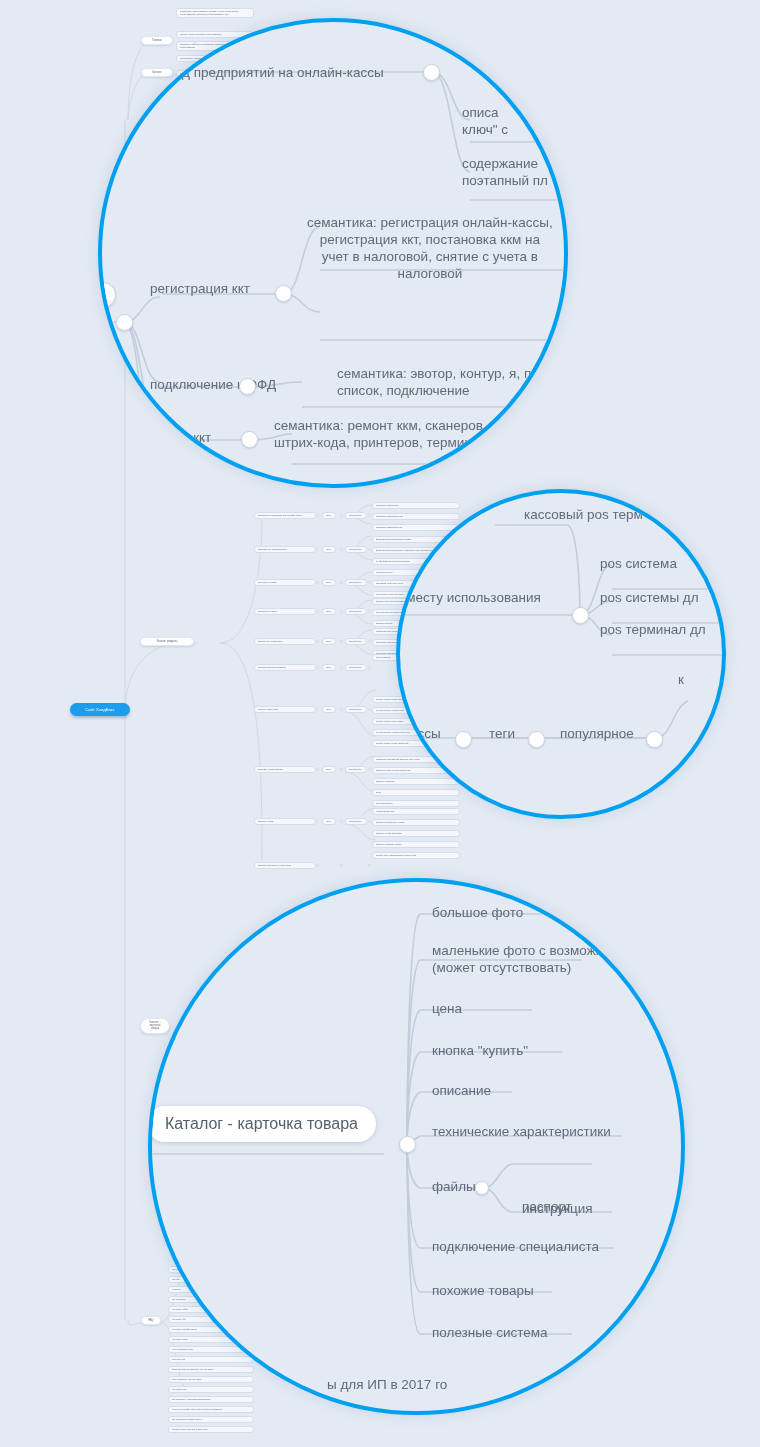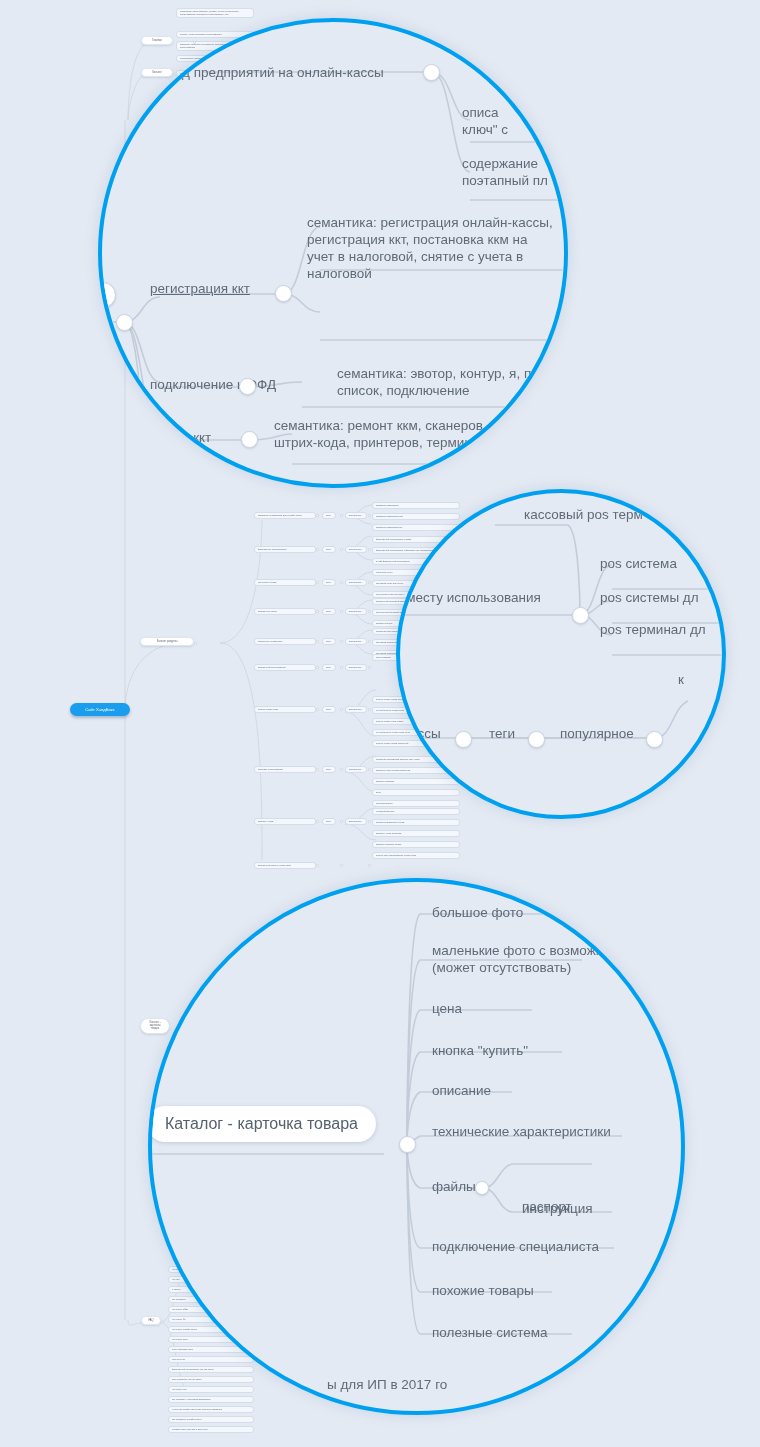--- a/index.html
+++ b/index.html
@@ -291,22 +291,22 @@
         <path d="M218,318 L480,318"></path>
         <path d="M200,385 L480,385"></path>
         <path d="M190,442 L480,442"></path>
       </svg>
 
       <div class="ln mid" style="left:80px;top:42px;">д предприятий на онлайн-кассы</div>
       <div class="ln mid" style="left:360px;top:82px;">описа
 ключ" с</div>
       <div class="ln mid" style="left:360px;top:133px;">содержание
 поэтапный пл</div>
-      <div class="ln mid" style="left:48px;top:258px;text-decoration:underline;">регистрация ккт</div>
-      <div class="ln mid" style="left:205px;top:192px;">семантика: регистрация онлайн-кассы,
+      <div class="ln mid" style="left:48px;top:258px;">регистрация ккт</div>
+      <div class="ln mid" style="left:205px;top:192px;text-align:center;">семантика: регистрация онлайн-кассы,
 регистрация ккт, постановка ккм на
 учет в налоговой, снятие с учета в
 налоговой</div>
       <div class="ln mid" style="left:48px;top:354px;">подключение к ОФД</div>
       <div class="ln mid" style="left:235px;top:343px;">семантика: эвотор, контур, я, п
 список, подключение</div>
       <div class="ln mid" style="left:48px;top:407px;">ящики ккт</div>
       <div class="ln mid" style="left:172px;top:395px;">семантика: ремонт ккм, сканеров
 штрих-кода, принтеров, термина</div>
       <div class="ln mid" style="left:175px;top:458px;">семантика: замена экла</div>

